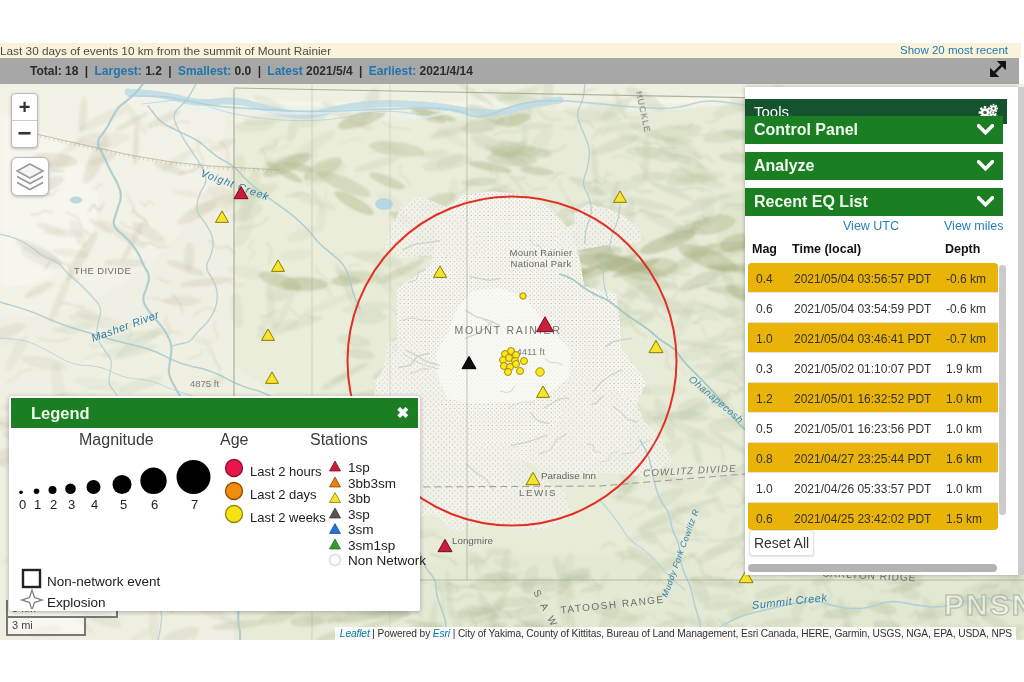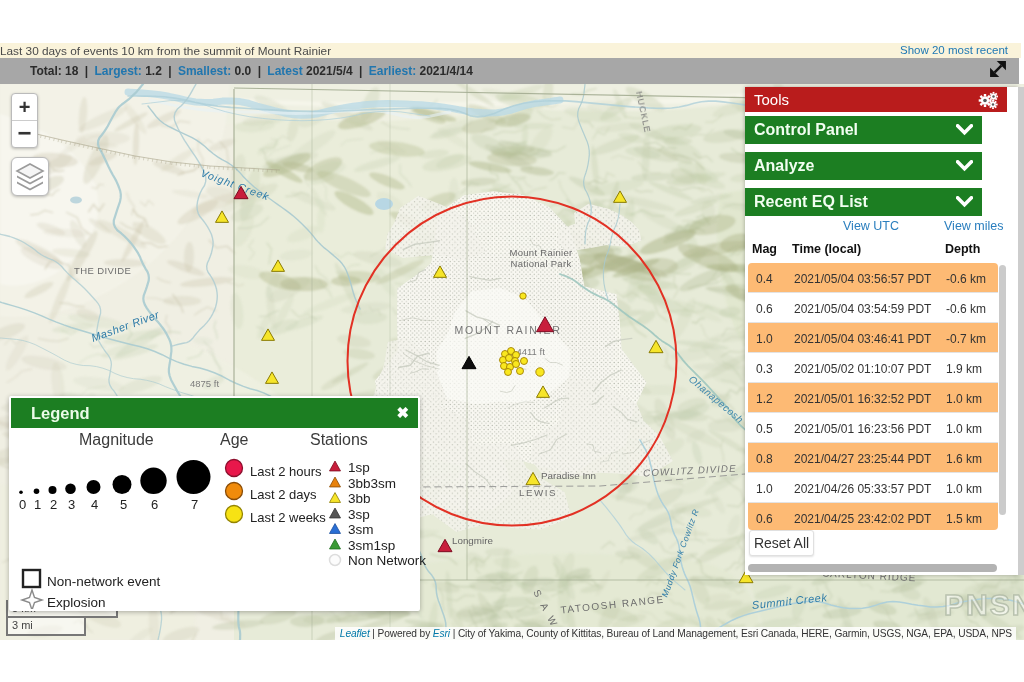--- a/index.html
+++ b/index.html
@@ -31,31 +31,31 @@
   
   #legend { left:9px; top:396px; width:411px; height:215px; background:#fff; border:2px solid #fff; border-radius:2px; box-shadow:0 1px 5px rgba(0,0,0,.3); z-index:30;}
   #legendhdr { position:absolute; left:0; top:0; width:100%; height:30px; background:#1c7e22; color:#eafbe7; font-size:16.5px; font-weight:bold; line-height:30px; padding-left:20px; }
   #legendhdr .x { position:absolute; right:9px; top:0px; font-size:15px; color:#fff; font-weight:bold; }
   .lhead { position:absolute; font-size:16px; color:#3b3b3b; font-weight:normal; }
   .lbl { position:absolute; font-size:13.5px; color:#222; white-space:nowrap; }
   .num { position:absolute; font-size:13px; color:#222; }
 
   
   #sidebar { left:745px; top:87px; width:273px; height:488px; background:#fff; z-index:25; box-shadow:0 0 4px rgba(0,0,0,.3); }
-  #toolsbar { position:absolute; left:0; top:0; width:262px; height:25px; background:#b91c1c; color:#fff; font-size:15px; padding-left:9px; line-height:25px; }
-  .greenbar { position:absolute; left:0; width:237px; height:28px; background:#1c7e22; color:#f2fef1; font-size:16px; line-height:28px; padding-left:9px; font-weight:bold; }
+  #toolsbar { position:absolute; left:0; top:12px; width:262px; height:25px; background:#14532d; color:#fff; font-size:15px; padding-left:9px; line-height:25px; }
+  .greenbar { position:absolute; left:0; width:258px; height:28px; background:#1c7e22; color:#f2fef1; font-size:16px; line-height:28px; padding-left:9px; font-weight:bold; }
   .chev { position:absolute; right:9px; top:8px; width:17px; height:12px; }
   .bluelink { position:absolute; font-size:12.5px; color:#2a7ebe; }
   .thead { position:absolute; font-size:12.5px; font-weight:bold; color:#111; }
   #eqtable { position:absolute; left:3px; top:176px; width:250px; height:267px; overflow:hidden; border-radius:4px; background:#fff; }
   .row { position:absolute; left:0; width:250px; height:30px; font-size:12px; color:#333; border-bottom:1px solid #e3e3e3; }
   .row .m { position:absolute; left:8px; top:9px; }
   .row .t { position:absolute; left:46px; top:9px; }
   .row .d { position:absolute; left:198px; top:9px; }
-  .rowg { background:#fdba74; }
+  .rowg { background:#eab308; }
   #vthumb { position:absolute; left:254px; top:178px; width:7px; height:250px; background:#cbcbcb; border-radius:4px; }
   #resetbtn { position:absolute; left:4px; top:443px; width:65px; height:26px; background:#fff; border:1px solid #e0e0e0; border-radius:3px; font-size:14px; color:#333; text-align:center; line-height:24px; box-shadow:0 1px 2px rgba(0,0,0,.12); }
   #hscroll { position:absolute; left:3px; top:477px; width:249px; height:8px; background:#b3b3b3; border-radius:4px; }
   #sidescroll { left:1018px; top:87px; width:6px; height:488px; background:#cdcdcd; z-index:26; }
 
   
   #scalekm { left:6px; top:600px; width:112px; height:18px; border:2px solid #777; border-top:none; background:rgba(255,255,255,.5); font-size:11px; color:#444; padding-left:4px; line-height:17px; z-index:5;}
   #scalemi { left:6px; top:618px; width:80px; height:18px; border:2px solid #777; border-top:none; background:rgba(255,255,255,.5); font-size:11px; color:#444; padding-left:4px; line-height:15px; z-index:5;}
   #attrib { right:8px; top:627px; height:13px; background:rgba(255,255,255,.85); font-size:10.2px; letter-spacing:-0.12px; color:#333; padding:0 4px 0 5px; line-height:13px; z-index:6; }
   #attrib .bl { color:#0078a8;font-style:italic; }

